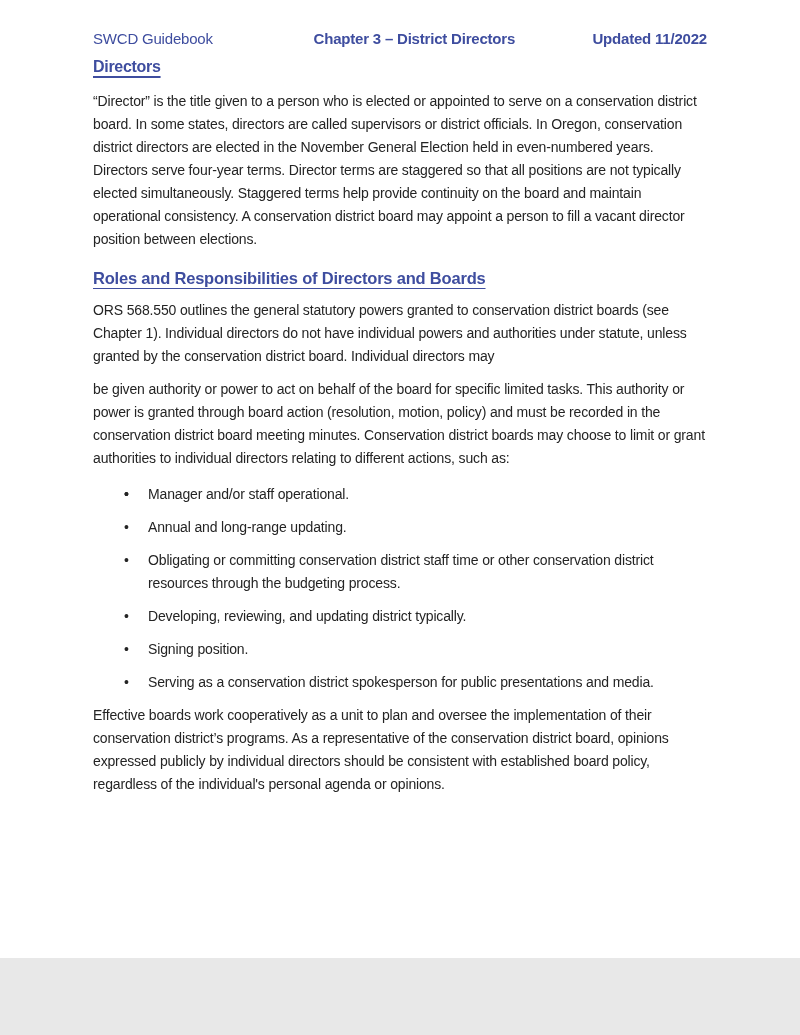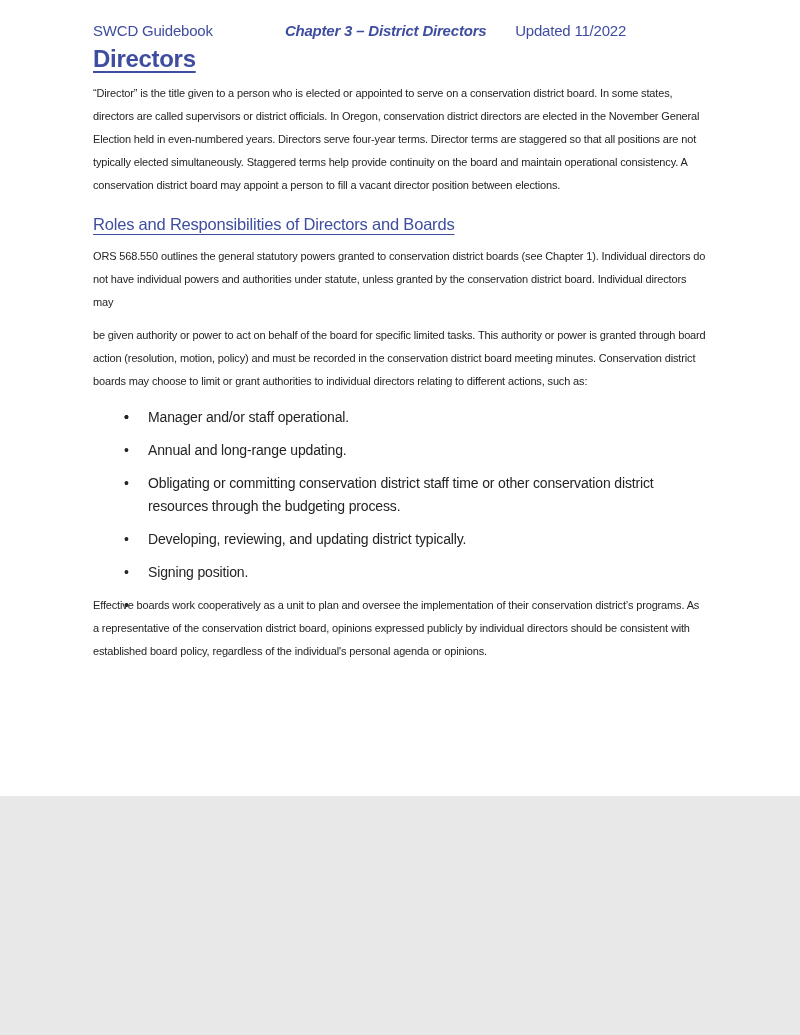--- a/index.html
+++ b/index.html
@@ -9,65 +9,65 @@
   }
   *{box-sizing:border-box;}
   html,body{margin:0;padding:0;}
   body{
     width:800px;height:1035px;
     background:#e8e8e8;
     font-family:"Liberation Sans",sans-serif;
   }
   .page{
     position:relative;
-    width:800px;height:796px;
+    width:800px;height:958px;
     background:var(--page-bg);
-    padding:22px 93px 0 93px;
+    padding:30px 93px 0 93px;
     overflow:hidden;
   }
   
   .doc-header{
     display:flex;align-items:baseline;
     color:var(--heading-blue);
     font-size:15px;letter-spacing:-0.2px;
   }
   .doc-header .left{flex:1;text-align:left;font-weight:400;}
-  .doc-header .center{flex:1.2;text-align:left;font-weight:700;font-style:italic;}
-  .doc-header .right{flex:1;text-align:left;font-weight:400;}
+  .doc-header .center{flex:1.2;text-align:right;font-weight:700;}
+  .doc-header .right{flex:1;text-align:right;font-weight:700;}
   
   .doc-title{
     margin:39px 0 0 0;
     color:var(--heading-blue);
     font-size:24px;font-weight:700;letter-spacing:-0.5px;
     line-height:30px;
   }
   
   .h-directors{
     margin:8px 0 4px 0;
     color:var(--heading-blue);
-    font-size:24px;font-weight:700;letter-spacing:-0.3px;
+    font-size:16px;font-weight:700;letter-spacing:-0.3px;
     line-height:24px;
     text-decoration:underline;
     text-underline-offset:4px;
     text-decoration-thickness:1.5px;
   }
   .h-roles{
     margin:16px 0 0 0;
     color:var(--heading-blue);
-    font-size:16.5px;font-weight:400;letter-spacing:-0.2px;
+    font-size:16.5px;font-weight:700;letter-spacing:-0.2px;
     line-height:22px;
     text-decoration:underline;
     text-underline-offset:4px;
     text-decoration-thickness:1px;
   }
   
   .body-p{
     margin:10px 0 7px 0;
     color:var(--body-text);
-    font-size:11px;letter-spacing:-0.15px;
+    font-size:14px;letter-spacing:-0.15px;
     line-height:23px;
     text-align:left;
   }
   .body-p.first{margin-top:11px;}
   
   .bullet-list{
     list-style:none;
     margin:13px 0 8px 0;padding:0;
   }
   .bullet-list li{
@@ -131,20 +131,21 @@
     <li>
       <span class="bullet">•</span>
       <span>Developing, reviewing, and updating district typically.</span>
     </li>
     <li>
       <span class="bullet">•</span>
       <span>Signing position.</span>
     </li>
     <li>
       <span class="bullet">•</span>
+      <span>Serving as a conservation district spokesperson for public presentations and media.</span>
     </li>
   </ul>
 
   <p class="body-p">Effective boards work cooperatively as a unit to plan and oversee the implementation of their conservation district’s programs. As a representative of the conservation district board, opinions expressed publicly by individual directors should be consistent with established board policy, regardless of the individual's personal agenda or opinions.</p>
 
   <div class="page-number">1</div>
 
 </div>
 
 </body></html>

